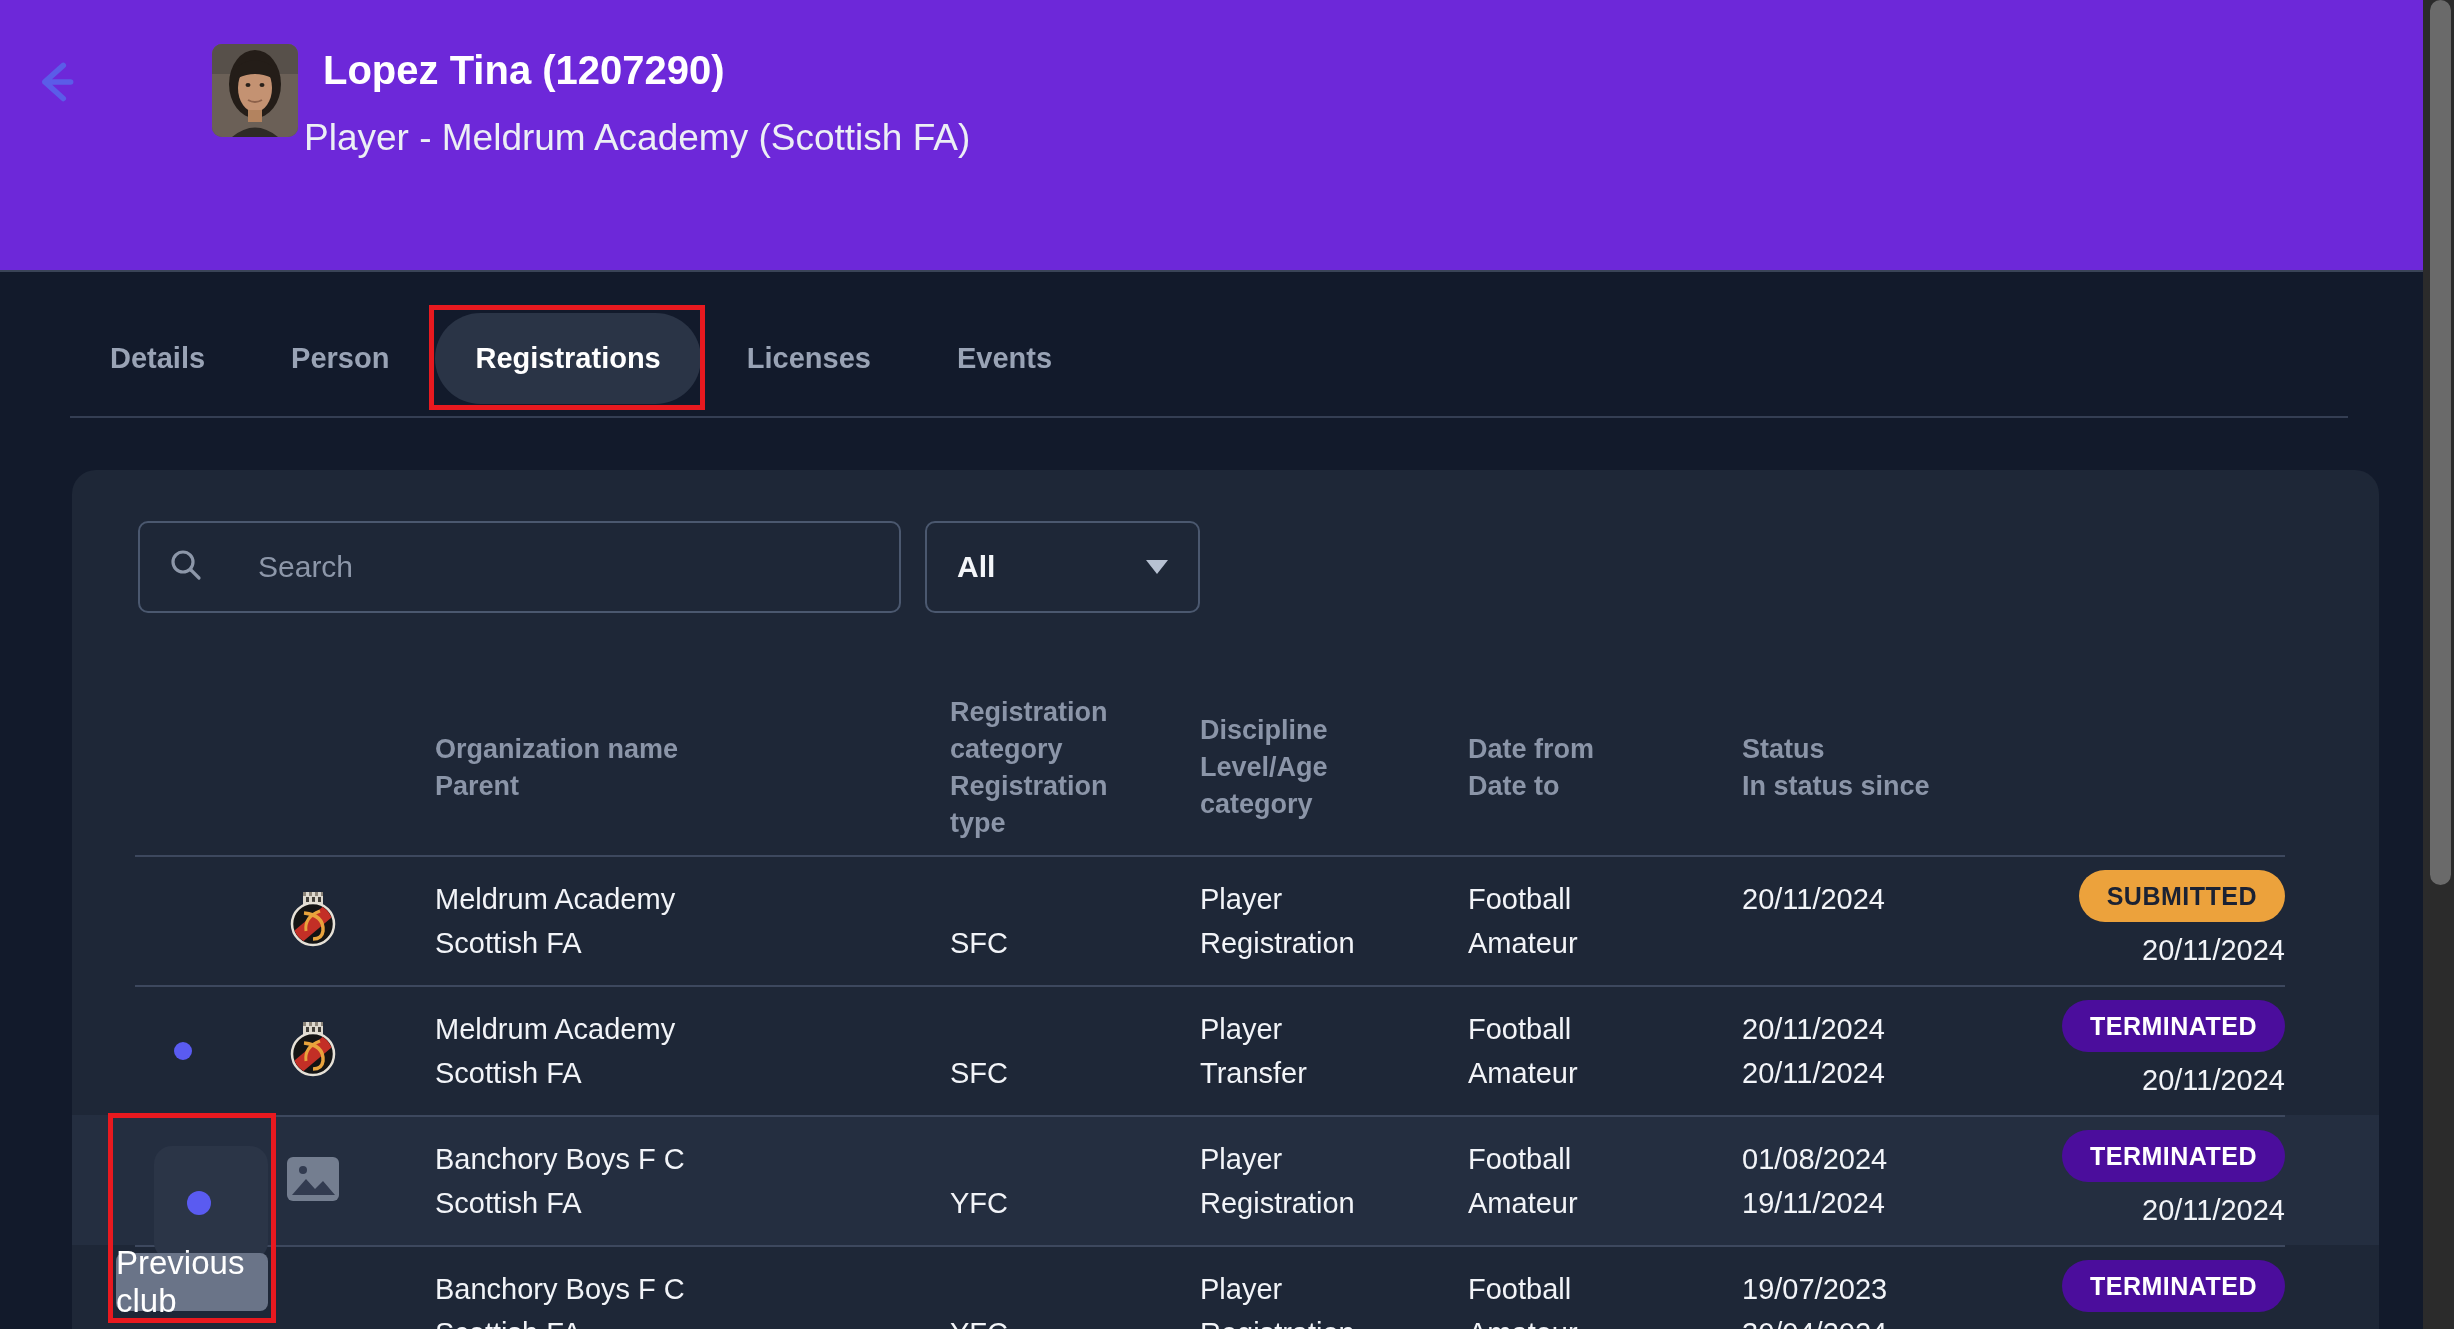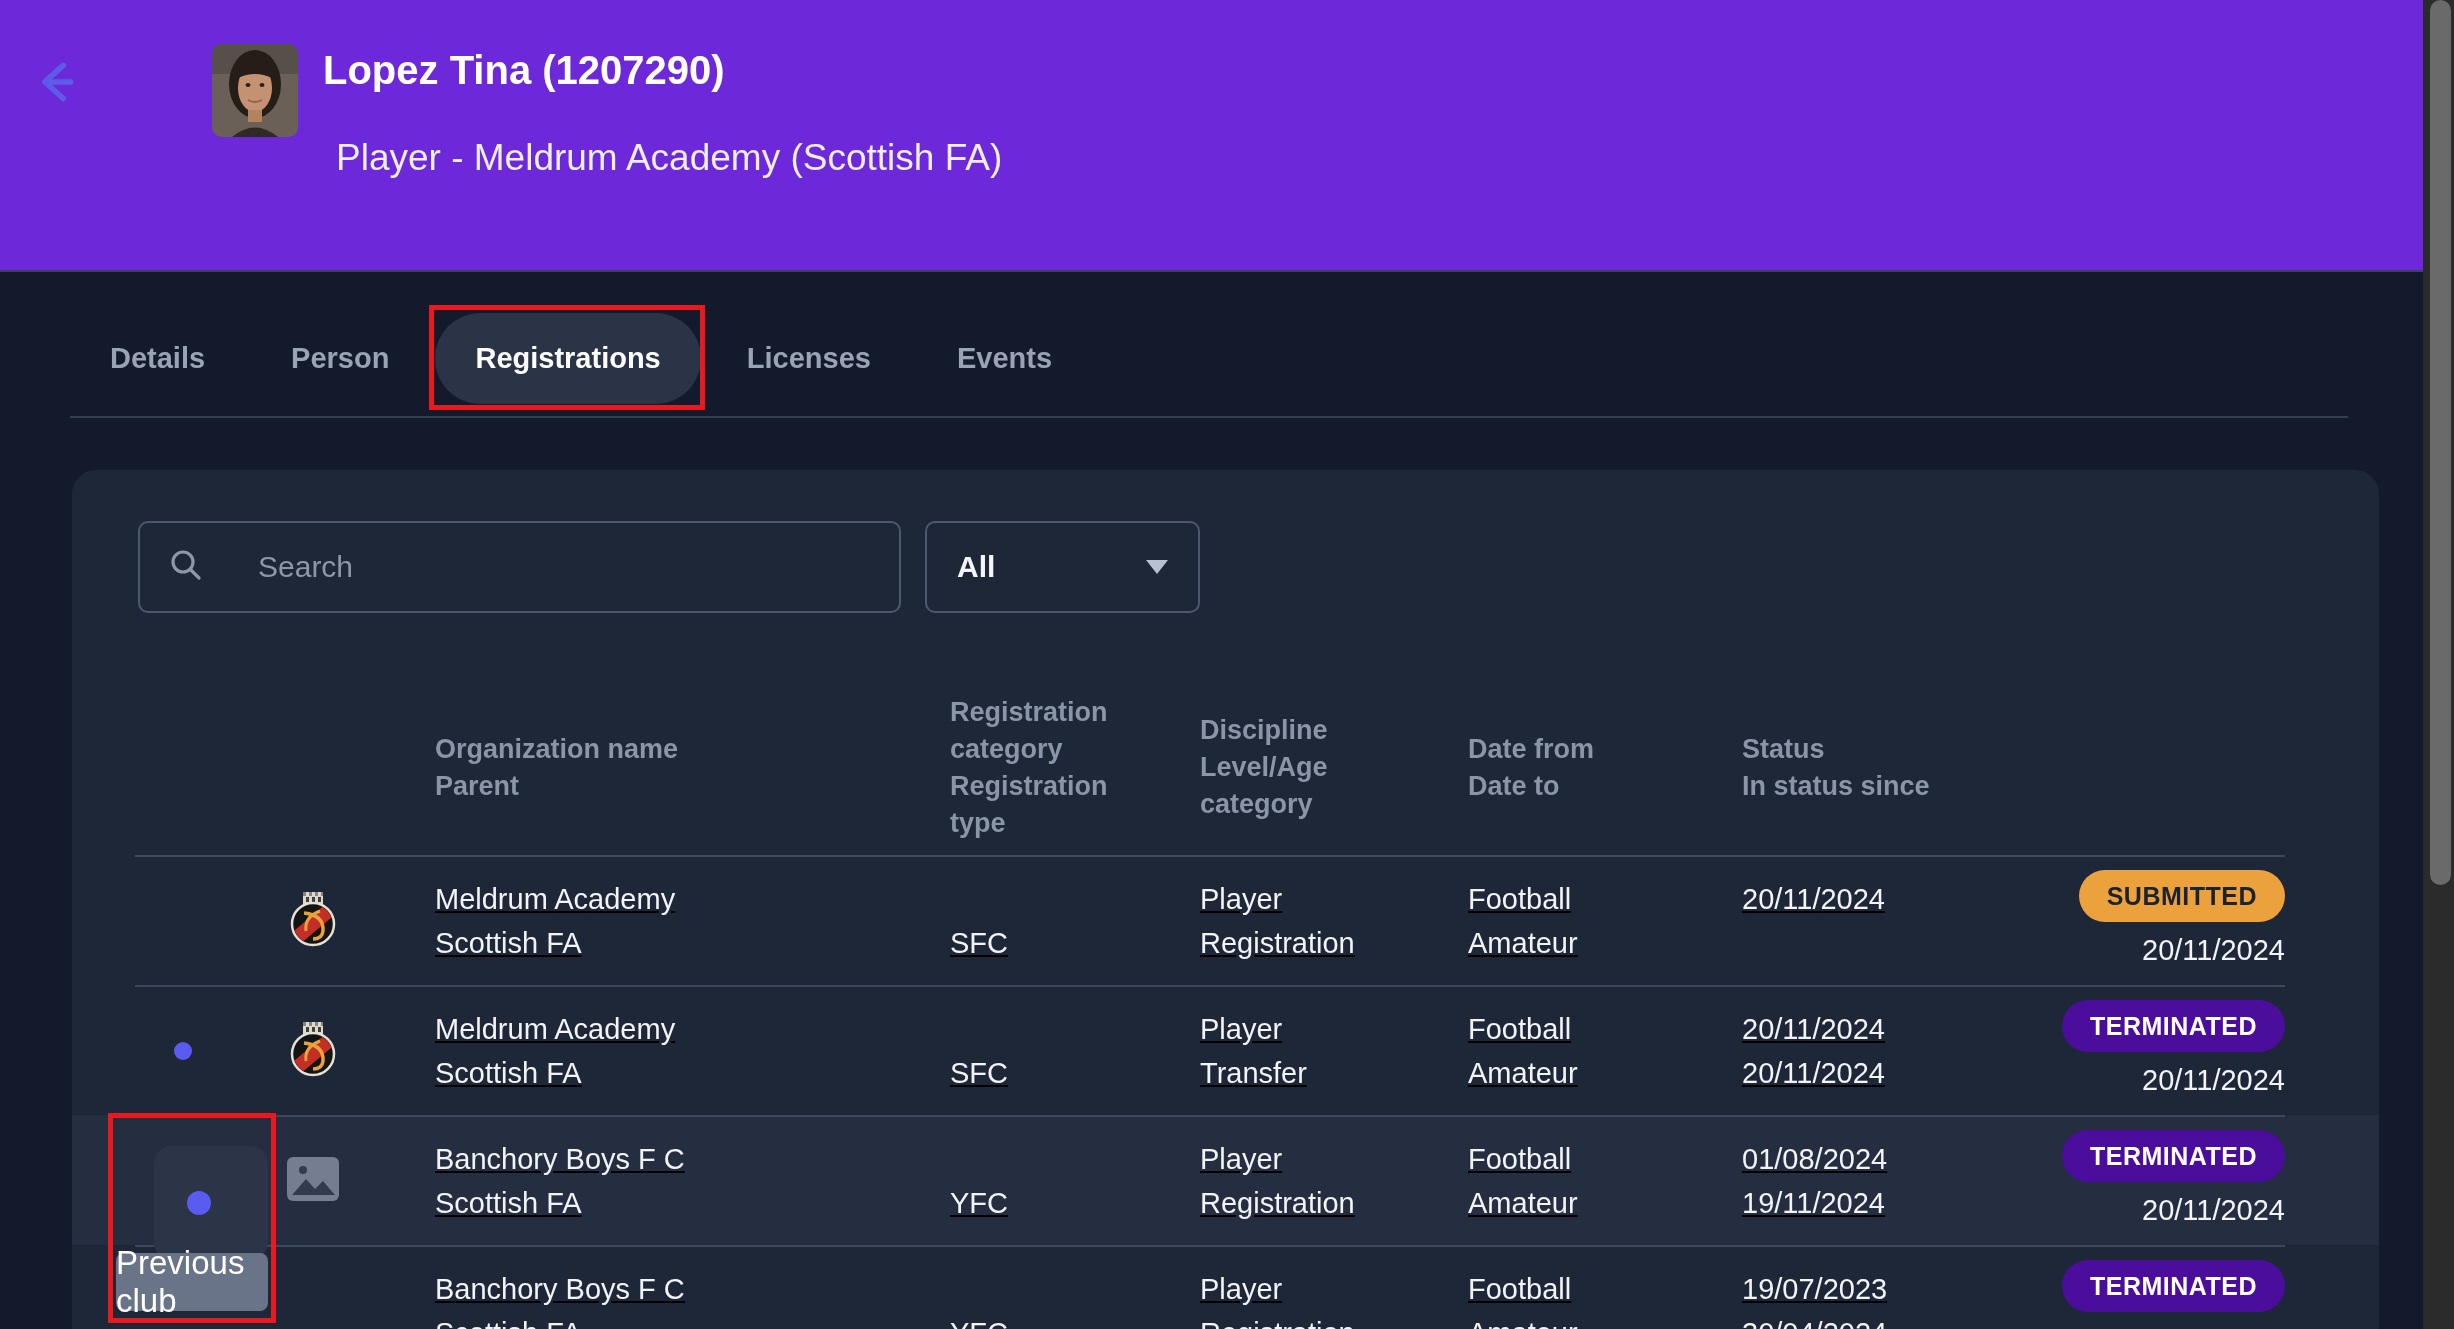--- a/index.html
+++ b/index.html
@@ -6,21 +6,21 @@
   body{
     width:2454px;height:1329px;position:relative;overflow:hidden;
     background:#121A2B;font-family:"Liberation Sans",sans-serif;
     -webkit-font-smoothing:antialiased;
   }
   
   .header{position:absolute;left:0;top:0;width:2454px;height:270px;background:#6d28d9;border-bottom:2px solid #3A4457;}
   .back-btn{position:absolute;left:34px;top:58px;width:56px;height:56px;display:flex;align-items:center;justify-content:center;cursor:pointer;}
   .avatar{position:absolute;left:212px;top:44px;width:86px;height:93px;border-radius:10px;overflow:hidden;background:#5d564e;}
   .title{position:absolute;left:323px;top:44px;font-size:40px;line-height:52px;font-weight:700;color:#FFFFFF;}
-  .subtitle{position:absolute;left:336px;top:112px;font-size:37px;line-height:52px;font-weight:400;color:#ECEFF5;margin-top:20px;}
+  .subtitle{position:absolute;left:304px;top:112px;font-size:37px;line-height:52px;font-weight:400;color:#ECEFF5;}
   
   .tabs{position:absolute;left:70px;top:313px;height:91px;display:flex;align-items:center;}
   .tab{padding:0 40px;height:91px;display:flex;align-items:center;font-size:29px;font-weight:600;color:#99A3B5;cursor:pointer;margin-right:6px;}
   .tab.active{background:#2A3446;border-radius:46px;color:#FFFFFF;font-weight:700;}
   .tab-annotation{position:absolute;left:429px;top:305px;width:276px;height:105px;border:5px solid #E8191F;box-sizing:border-box;pointer-events:none;z-index:40;}
   .tabs-divider{position:absolute;left:70px;top:416px;width:2278px;height:2px;background:#343E53;}
   
   .panel{position:absolute;left:72px;top:470px;width:2307px;height:859px;background:#1E2737;border-radius:24px 24px 0 0;}
   .search-box{position:absolute;left:66px;top:51px;width:763px;height:92px;border:2px solid #4B586F;border-radius:10px;box-sizing:border-box;display:flex;align-items:center;padding:0 28px;gap:34px;}
   .search-box input{flex:1;background:transparent;border:none;outline:none;font-family:"Liberation Sans",sans-serif;font-size:30px;color:#F4F6F9;margin-left:18px;}
@@ -31,21 +31,21 @@
   
   .row-highlight{position:absolute;left:0;top:645px;width:2307px;height:130px;background:#242E40;}
   .table{position:absolute;left:63px;top:210px;width:2150px;}
   .tgrid{display:grid;grid-template-columns:96px 204px 515px 250px 268px 274px 268px 275px;}
   .thead{height:175px;}
   .th{display:flex;flex-direction:column;justify-content:center;color:#8B95A8;font-size:27px;font-weight:700;line-height:37px;}
   .th .hl{min-height:37px;}
   .th.w-reg{max-width:205px;}
   .th.w-disc{max-width:178px;}
   .t-row{height:130px;border-top:2px solid #3D485E;box-sizing:border-box;position:relative;}
-  .cell{display:flex;flex-direction:column;justify-content:center;text-decoration:underline;}
+  .cell{display:flex;flex-direction:column;justify-content:center;}
   .line{min-height:44px;line-height:44px;font-size:29px;font-weight:500;color:#F2F4F8;white-space:nowrap;}
   .cell-ind{display:flex;align-items:center;justify-content:center;}
   .cell-logo{display:flex;align-items:center;justify-content:center;padding-right:40px;}
   .dot{width:18px;height:18px;border-radius:50%;background:#5A5BF1;}
   .cell-status{display:flex;flex-direction:column;justify-content:center;align-items:flex-end;}
   .badge{display:inline-flex;align-items:center;justify-content:center;height:52px;padding:0 28px;border-radius:28px;font-size:25px;font-weight:800;letter-spacing:.5px;white-space:nowrap;}
   .badge.submitted{background:#ECA23C;color:#1B2233;}
   .badge.terminated{background:#4B0D9C;color:#FFFFFF;}
   .since{margin-top:6px;min-height:44px;line-height:44px;font-size:29px;font-weight:500;color:#F2F4F8;}
   

